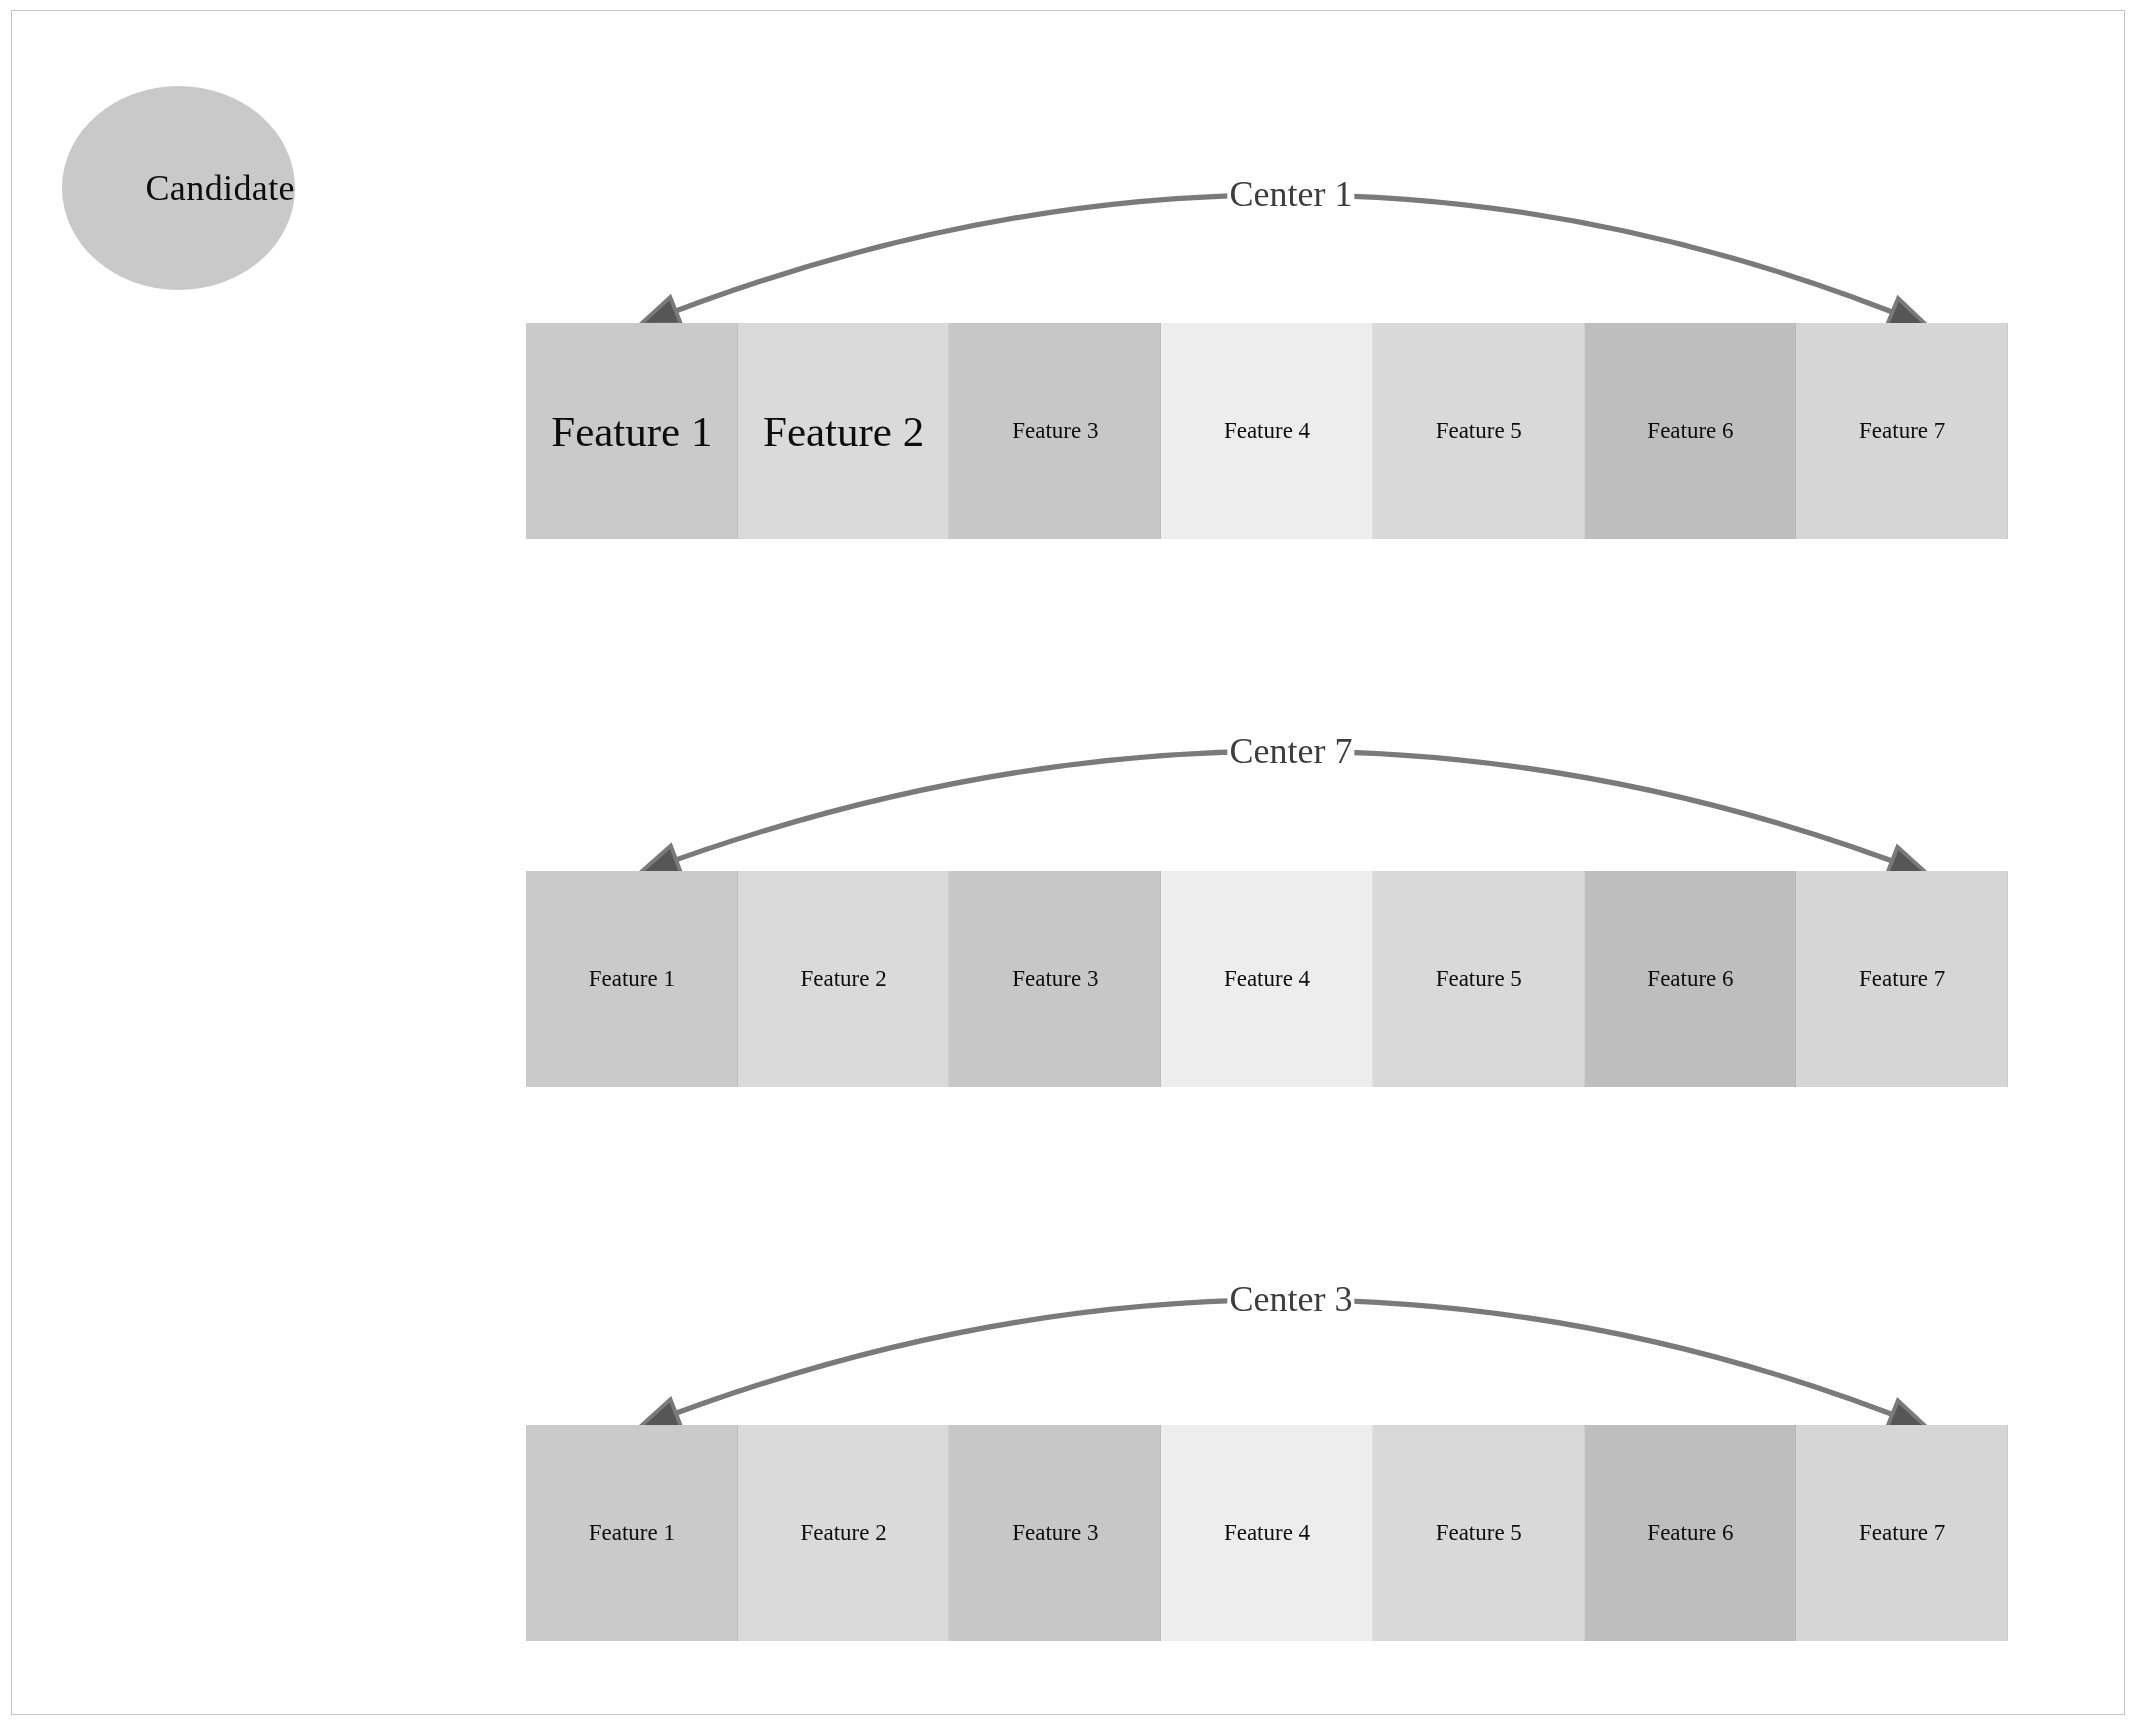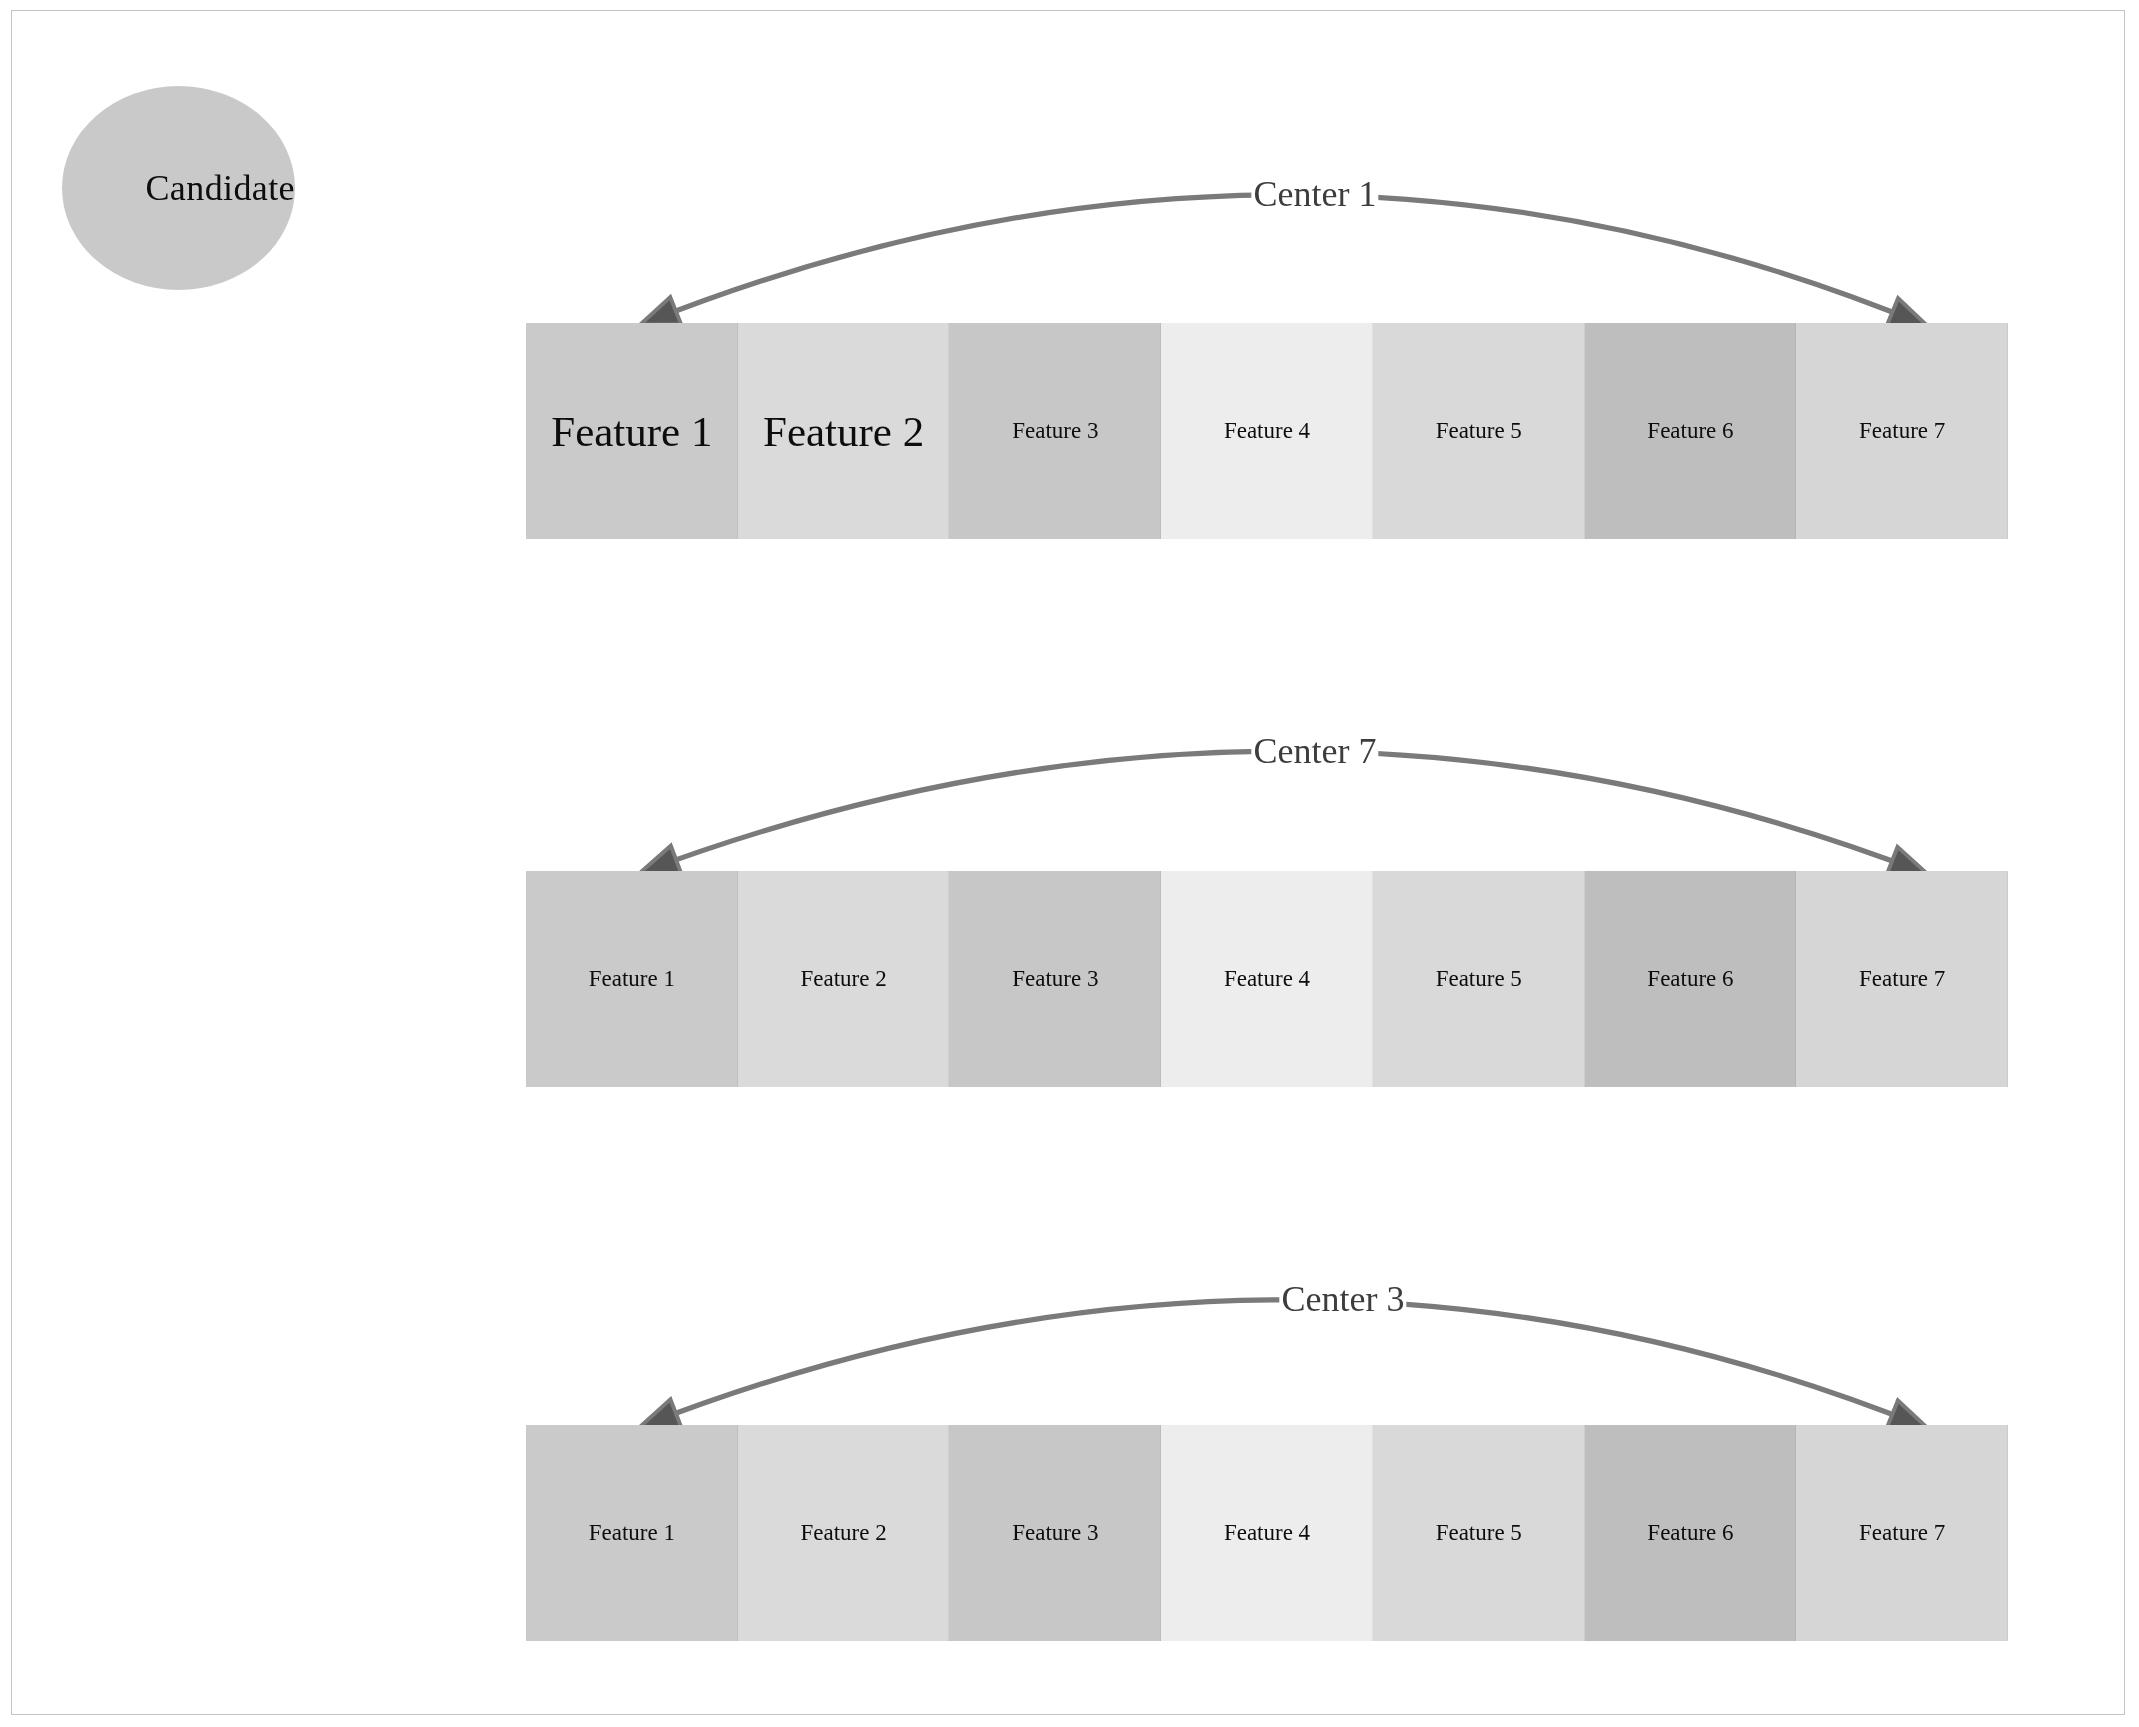--- a/index.html
+++ b/index.html
@@ -78,25 +78,24 @@
     stroke-width: 7px;
   }
   .center-label {
     position: absolute;
     transform: translate(-50%, -50%);
     background: #ffffff;
     padding: 0 2.2px;
     font-size: 36px;
     color: var(--center-label-color, #3d3d3d);
     white-space: nowrap;
-    margin-left: 24px;
   }
   .lbl-1 { left: 1291px; top: 194px; }
   .lbl-2 { left: 1291px; top: 751px; }
-  .lbl-3 { left: 1319px; top: 1299px; font-family: Liberation Serif, serif; }
+  .lbl-3 { left: 1291px; top: 1299px; font-family: Liberation Serif, serif; }
 </style>
 </head>
 <body>
 
 <div class="canvas">
 
   <div class="frame"></div>
 
   <div class="candidate">
     <span class="candidate-label">Candidate</span>

